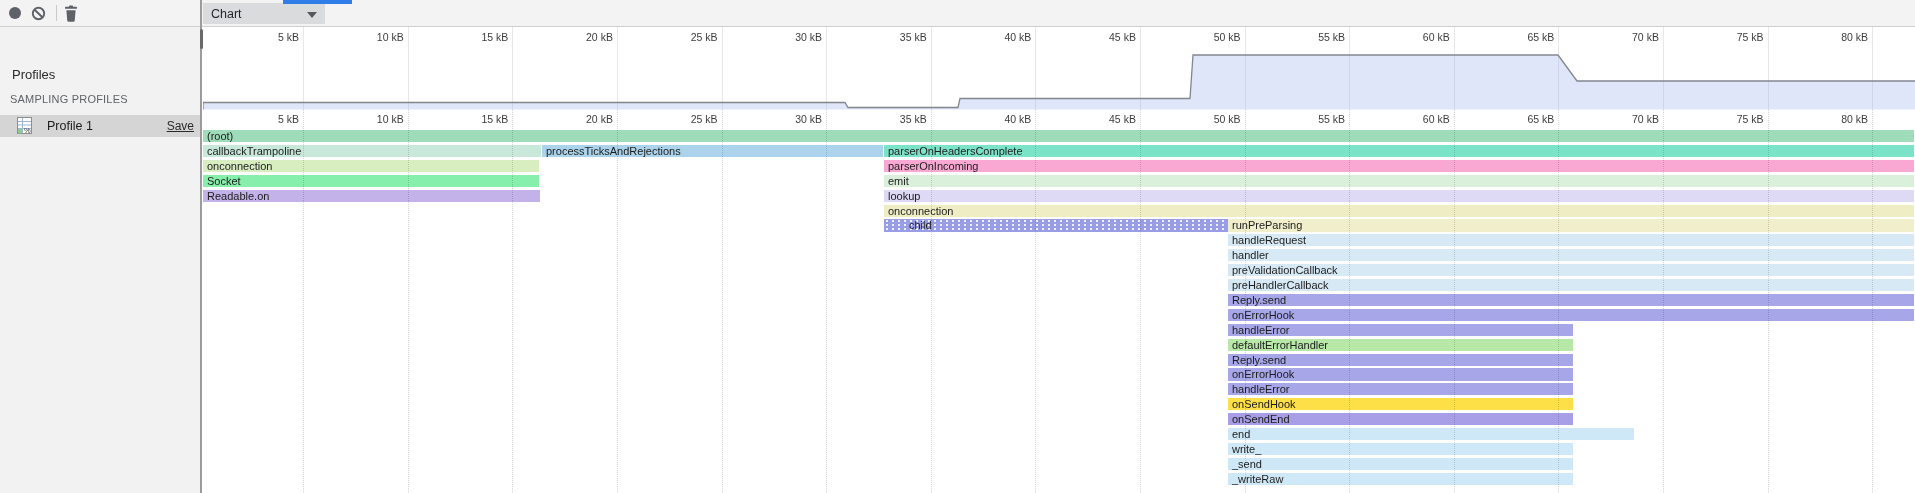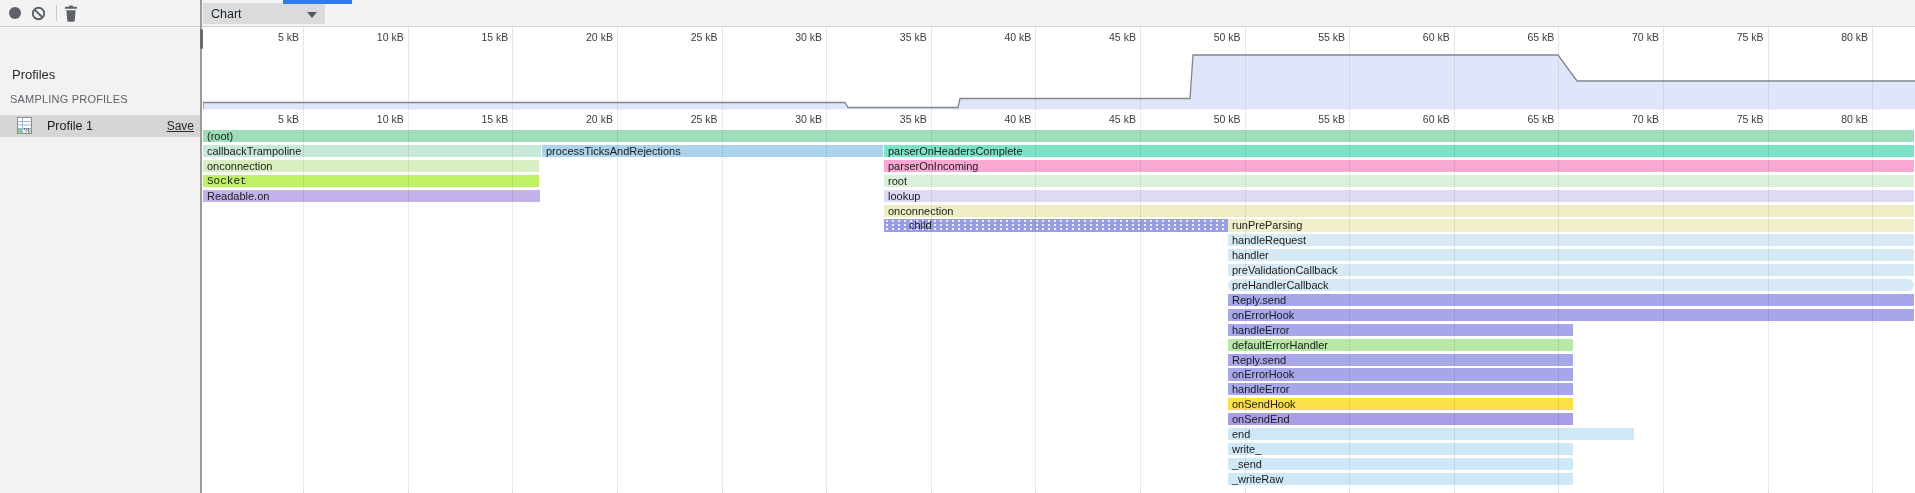--- a/index.html
+++ b/index.html
@@ -172,31 +172,31 @@
     <div class="fl-grid" style="left: 1564.5px;"></div>
     <div class="fl-label" style="left: 1564.5px;">75 kB</div>
     <div class="fl-grid" style="left: 1669.1px;"></div>
     <div class="fl-label" style="left: 1669.1px;">80 kB</div>
     <div class="bar" style="left: 0px; width: 1711px; top: 20px; background-color: rgb(158, 220, 186);">(root)</div>
     <div class="bar" style="left: 0px; width: 338px; top: 34.9px; background-color: rgb(200, 233, 218);">callbackTrampoline</div>
     <div class="bar" style="left: 339px; width: 341px; top: 34.9px; background-color: rgb(171, 212, 236);">processTicksAndRejections</div>
     <div class="bar" style="left: 681px; width: 1030px; top: 34.9px; background-color: rgb(123, 227, 199);">parserOnHeadersComplete</div>
     <div class="bar" style="left: 0px; width: 336px; top: 49.8px; background-color: rgb(216, 238, 193);">onconnection</div>
     <div class="bar" style="left: 681px; width: 1030px; top: 49.8px; background-color: #f9a8d4;">parserOnIncoming</div>
-    <div class="bar" style="left: 0px; width: 336px; top: 64.7px; background-color: #bef264; font-family: Liberation Mono, monospace;">Socket</div>
-    <div class="bar" style="left: 681px; width: 1030px; top: 64.7px; background-color: rgb(218, 240, 218);">root</div>
+    <div class="bar" style="left: 0px; width: 336px; top: 64.7px; background-color: #86efac;">Socket</div>
+    <div class="bar" style="left: 681px; width: 1030px; top: 64.7px; background-color: rgb(218, 240, 218);">emit</div>
     <div class="bar" style="left: 0px; width: 337px; top: 79.6px; background-color: rgb(195, 177, 233);">Readable.on</div>
     <div class="bar" style="left: 681px; width: 1030px; top: 79.6px; background-color: rgb(222, 217, 244);">lookup</div>
     <div class="bar" style="left: 681px; width: 1030px; top: 94.5px; background-color: rgb(239, 237, 196);">onconnection</div>
     <div class="bar dots" style="left: 681px; width: 353px; top: 109.4px; background-color: rgb(153, 157, 229); padding-left: 25px;">child</div>
     <div class="bar" style="left: 1025px; width: 686px; top: 109.4px; background-color: rgb(240, 238, 203);">runPreParsing</div>
     <div class="bar" style="left: 1025px; width: 686px; top: 124.3px; background-color: rgb(215, 233, 245);">handleRequest</div>
     <div class="bar" style="left: 1025px; width: 686px; top: 139.2px; background-color: rgb(215, 233, 245);">handler</div>
     <div class="bar" style="left: 1025px; width: 686px; top: 154.1px; background-color: rgb(215, 233, 245);">preValidationCallback</div>
-    <div class="bar" style="left: 1025px; width: 686px; top: 169px; background-color: rgb(215, 233, 245); border-radius: 6px;">preHandlerCallback</div>
+    <div class="bar" style="left: 1025px; width: 686px; top: 169px; background-color: rgb(215, 233, 245);">preHandlerCallback</div>
     <div class="bar" style="left: 1025px; width: 686px; top: 183.9px; background-color: rgb(166, 166, 233);">Reply.send</div>
     <div class="bar" style="left: 1025px; width: 686px; top: 198.8px; background-color: rgb(166, 166, 233);">onErrorHook</div>
     <div class="bar" style="left: 1025px; width: 345px; top: 213.7px; background-color: rgb(166, 166, 233);">handleError</div>
     <div class="bar" style="left: 1025px; width: 345px; top: 228.6px; background-color: rgb(183, 232, 168);">defaultErrorHandler</div>
     <div class="bar" style="left: 1025px; width: 345px; top: 243.5px; background-color: rgb(166, 166, 233);">Reply.send</div>
     <div class="bar" style="left: 1025px; width: 345px; top: 258.4px; background-color: rgb(166, 166, 233);">onErrorHook</div>
     <div class="bar" style="left: 1025px; width: 345px; top: 273.3px; background-color: rgb(166, 166, 233);">handleError</div>
     <div class="bar" style="left: 1025px; width: 345px; top: 288.2px; background-color: #fde047;">onSendHook</div>
     <div class="bar" style="left: 1025px; width: 345px; top: 303.1px; background-color: rgb(168, 157, 231);">onSendEnd</div>
     <div class="bar" style="left: 1025px; width: 406px; top: 318px; background-color: rgb(207, 232, 247);">end</div>

